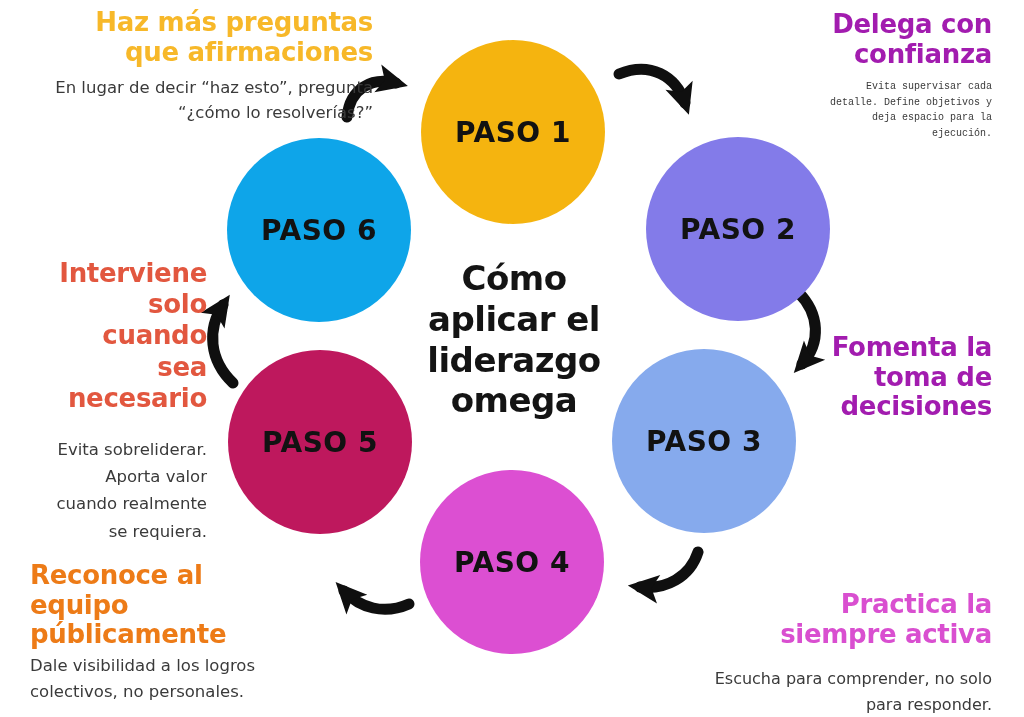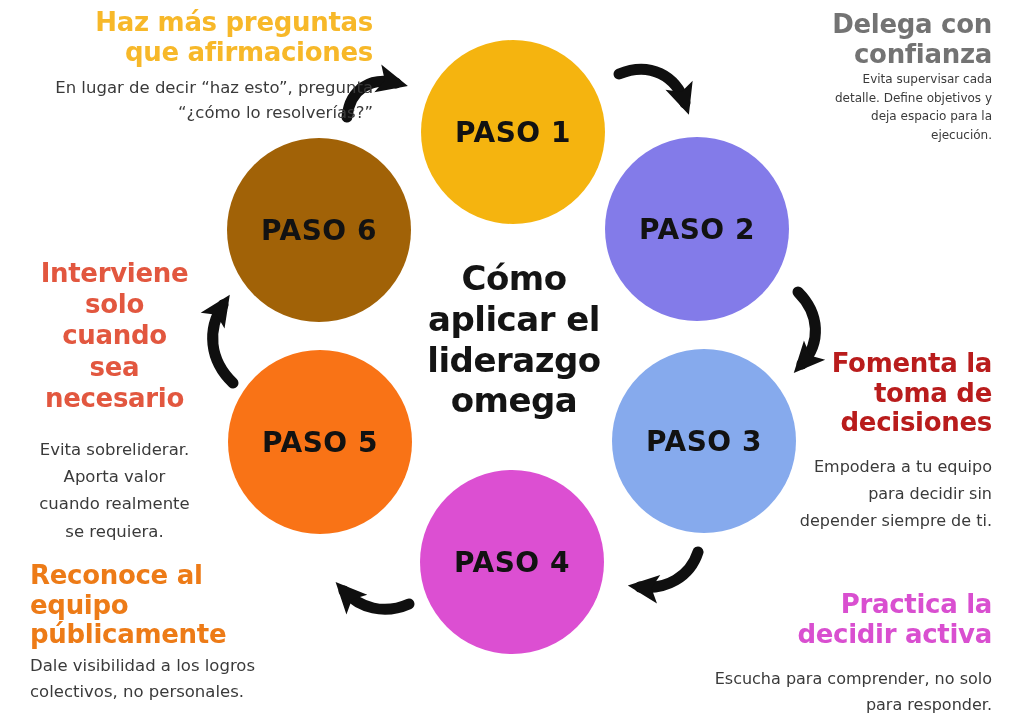--- a/index.html
+++ b/index.html
@@ -20,21 +20,21 @@
   .step-circle {
     position: absolute; width: 184px; height: 184px;
     border-radius: 50%;
     display: flex; align-items: center; justify-content: center;
   }
   .step-label {
     font-weight: 700; font-size: 28px; letter-spacing: 0.5px;
     color: #121212;
   }
   .circle-1 { left: 421px; top: 40px; }
-  .circle-2 { left: 605px; top: 137px; }
+  .circle-2 { left: 646px; top: 137px; }
   .circle-3 { left: 612px; top: 349px; }
   .circle-4 { left: 420px; top: 470px; }
   .circle-5 { left: 228px; top: 350px; }
   .circle-6 { left: 227px; top: 138px; }
   .center-title {
     position: absolute; left: 384px; top: 258px; width: 260px;
     text-align: center;
     font-weight: 800; font-size: 34px; line-height: 1.2;
     color: #141414; white-space: pre-line; letter-spacing: -0.5px;
   }
@@ -42,22 +42,22 @@
   .note-heading {
     font-weight: 700; font-size: 26px; line-height: 1.14;
     white-space: pre-line; letter-spacing: -0.3px;
   }
   .note-body {
     color: #3A3A3A; white-space: pre-line;
   }
   .note-top-left    { left: 33px;  top: 8px;   width: 340px; text-align: right; }
   .note-top-left    .note-body { font-size: 16.5px; line-height: 1.5; margin-top: 9px; }
   .note-top-right   { right: 32px; top: 10px;  width: 280px; text-align: right; }
-  .note-top-right   .note-body { font-size: 12px; line-height: 1.55; margin-top: 1px; }
-  .note-mid-left    { left: 22px;  top: 258px; width: 185px; text-align: center; }
+  .note-top-right   .note-body { font-size: 10px; line-height: 1.55; margin-top: 10px; font-family: Liberation Mono, monospace; }
+  .note-mid-left    { left: 22px;  top: 258px; width: 185px; text-align: right; }
   .note-mid-left    .note-heading { line-height: 1.2; }
   .note-mid-left    .note-body { font-size: 16.5px; line-height: 1.65; margin-top: 22px; }
   .note-mid-right   { right: 32px; top: 333px; width: 250px; text-align: right; }
   .note-mid-right   .note-body { font-size: 16px; line-height: 1.7; margin-top: 15px; }
   .note-bottom-left { left: 30px;  top: 561px; width: 290px; text-align: left; }
   .note-bottom-left .note-body { font-size: 16.5px; line-height: 1.6; margin-top: 3px; }
   .note-bottom-right{ right: 32px; top: 590px; width: 345px; text-align: right; }
   .note-bottom-right .note-body { font-size: 16px; line-height: 1.6; margin-top: 17px; }
 </style>
 </head>
@@ -86,77 +86,74 @@
   </div>
   <div class="step-circle circle-2" style="background-color: rgb(131, 123, 233);">
     <span class="step-label">PASO 2</span>
   </div>
   <div class="step-circle circle-3" style="background-color: rgb(134, 170, 237);">
     <span class="step-label">PASO 3</span>
   </div>
   <div class="step-circle circle-4" style="background-color: rgb(220, 79, 210);">
     <span class="step-label">PASO 4</span>
   </div>
-  <div class="step-circle circle-5" style="background-color: #f97316;">
+  <div class="step-circle circle-5" style="background-color: #be185d;">
     <span class="step-label">PASO 5</span>
   </div>
-  <div class="step-circle circle-6" style="background-color: #a16207;">
+  <div class="step-circle circle-6" style="background-color: #0ea5e9;">
     <span class="step-label">PASO 6</span>
   </div>
 
   <div class="center-title" style="color: rgb(20, 20, 20);">Cómo
 aplicar el
 liderazgo
 omega</div>
 
   <div class="note note-top-left">
     <div class="note-heading" style="color: rgb(247, 184, 41);">Haz más preguntas
 que afirmaciones</div>
     <div class="note-body">En lugar de decir “haz esto”, pregunta
 “¿cómo lo resolverías?”</div>
   </div>
 
   <div class="note note-top-right">
-    <div class="note-heading" style="color: #737373;">Delega con
+    <div class="note-heading" style="color: #a21caf;">Delega con
 confianza</div>
     <div class="note-body">Evita supervisar cada
 detalle. Define objetivos y
 deja espacio para la
 ejecución.</div>
   </div>
 
   <div class="note note-mid-left">
     <div class="note-heading" style="color: rgb(226, 87, 63);">Interviene
 solo
 cuando
 sea
 necesario</div>
     <div class="note-body">Evita sobreliderar.
 Aporta valor
 cuando realmente
 se requiera.</div>
   </div>
 
   <div class="note note-mid-right">
-    <div class="note-heading" style="color: #b91c1c; margin-top: 16px;">Fomenta la
+    <div class="note-heading" style="color: #a21caf;">Fomenta la
 toma de
 decisiones</div>
-    <div class="note-body">Empodera a tu equipo
-para decidir sin
-depender siempre de ti.</div>
   </div>
 
   <div class="note note-bottom-left">
     <div class="note-heading" style="color: rgb(237, 123, 23);">Reconoce al
 equipo
 públicamente</div>
     <div class="note-body">Dale visibilidad a los logros
 colectivos, no personales.</div>
   </div>
 
   <div class="note note-bottom-right">
     <div class="note-heading" style="color: rgb(217, 79, 208);">Practica la
-decidir activa</div>
+siempre activa</div>
     <div class="note-body">Escucha para comprender, no solo
 para responder.</div>
   </div>
 
 </div>
 
 </body></html>

